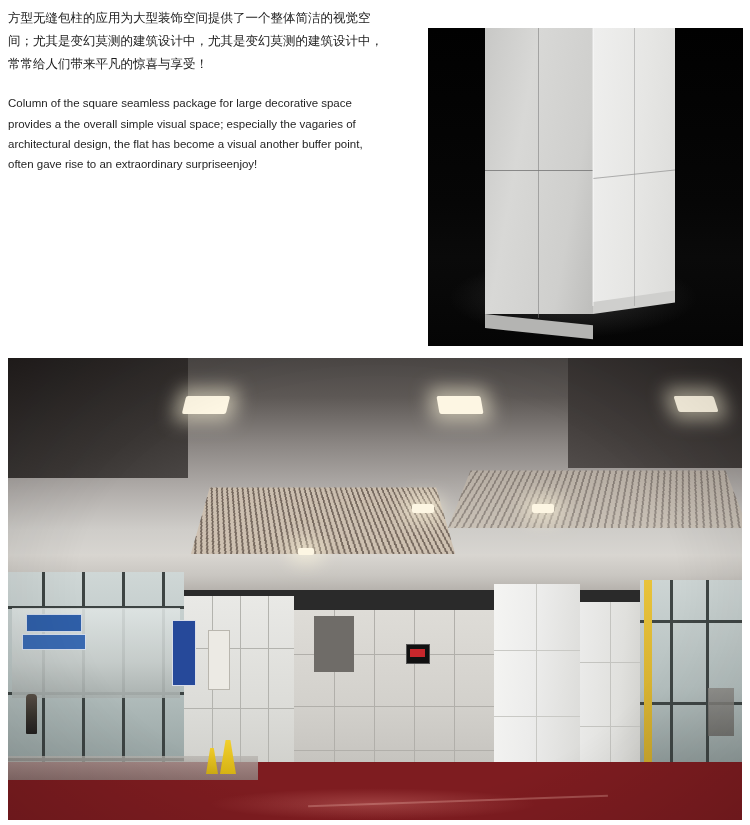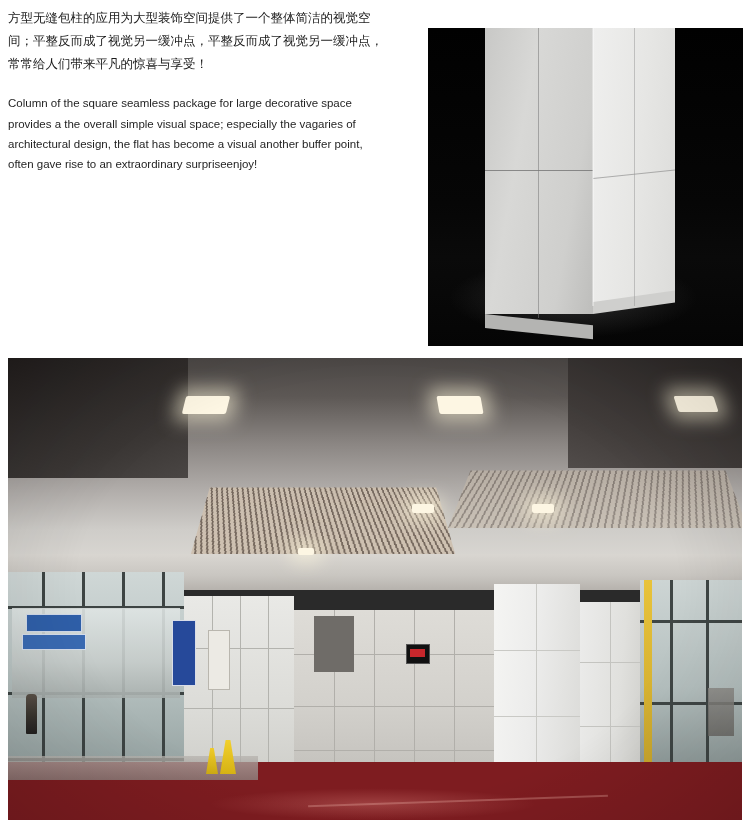--- a/index.html
+++ b/index.html
@@ -347,21 +347,21 @@
   .vignette {
     position: absolute; left: 0; top: 0; width: 734px; height: 462px;
     background: radial-gradient(ellipse 600px 420px at 370px 230px, rgba(0,0,0,0) 50%, rgba(0,0,0,0.22) 100%);
     pointer-events: none;
   }
 </style>
 </head>
 <body>
 
 <div id="text-block">
-  <p id="para-cn">方型无缝包柱的应用为大型装饰空间提供了一个整体简洁的视觉空间；平整反而成了视觉另一缓冲点，平整反而成了视觉另一缓冲点，常常给人们带来平凡的惊喜与享受！</p>
+  <p id="para-cn">方型无缝包柱的应用为大型装饰空间提供了一个整体简洁的视觉空间；尤其是变幻莫测的建筑设计中，尤其是变幻莫测的建筑设计中，常常给人们带来平凡的惊喜与享受！</p>
   <p id="para-en">Column of the square seamless package for large decorative space provides a the overall simple visual space; especially the vagaries of architectural design, the flat has become a visual another buffer point, often gave rise to an extraordinary surpriseenjoy!</p>
 </div>
 
 <div id="photo-column">
   <div class="floor-dark"></div>
   <div class="glow"></div>
   <div class="col-front"></div>
   <div class="col-side"></div>
   <div class="col-front-bottom"></div>
   <div class="col-side-bottom"></div>

